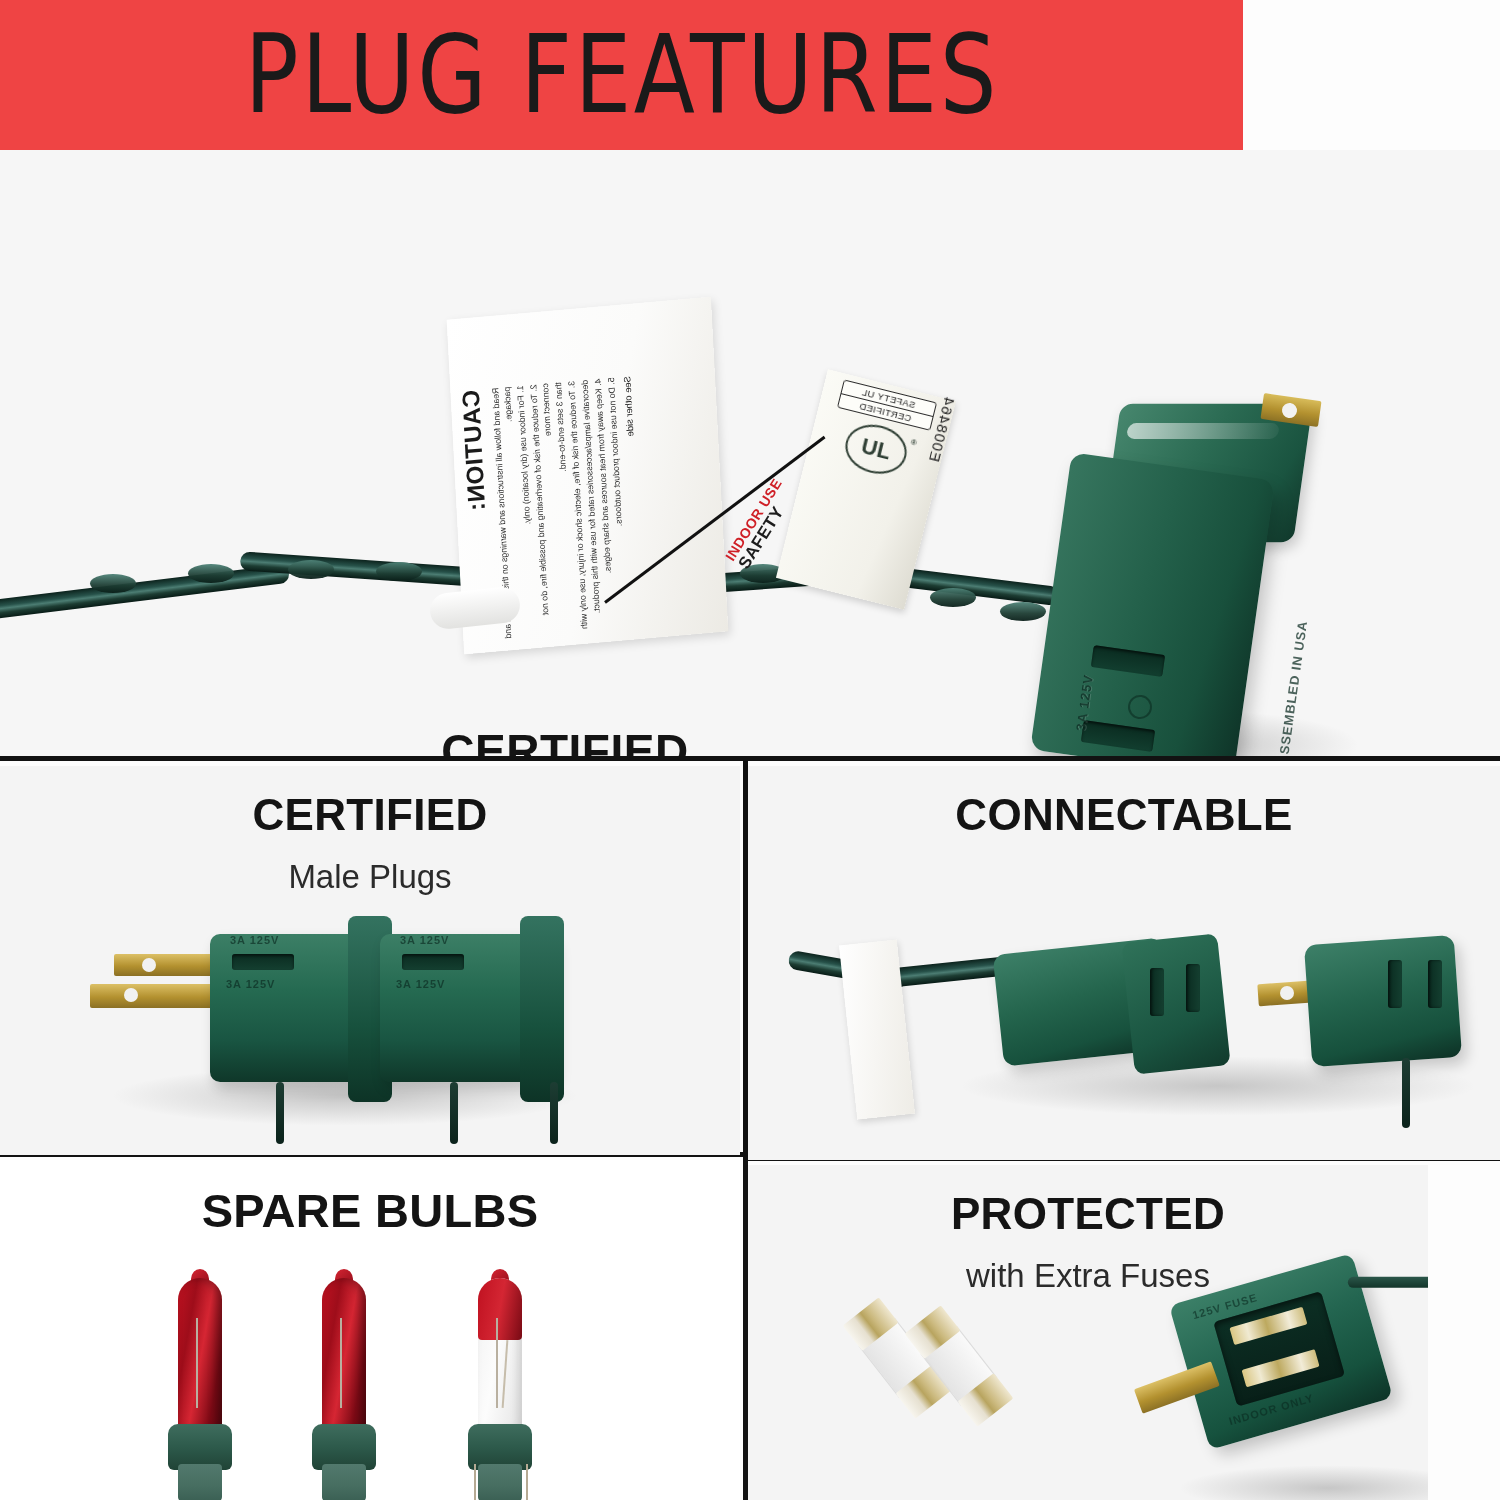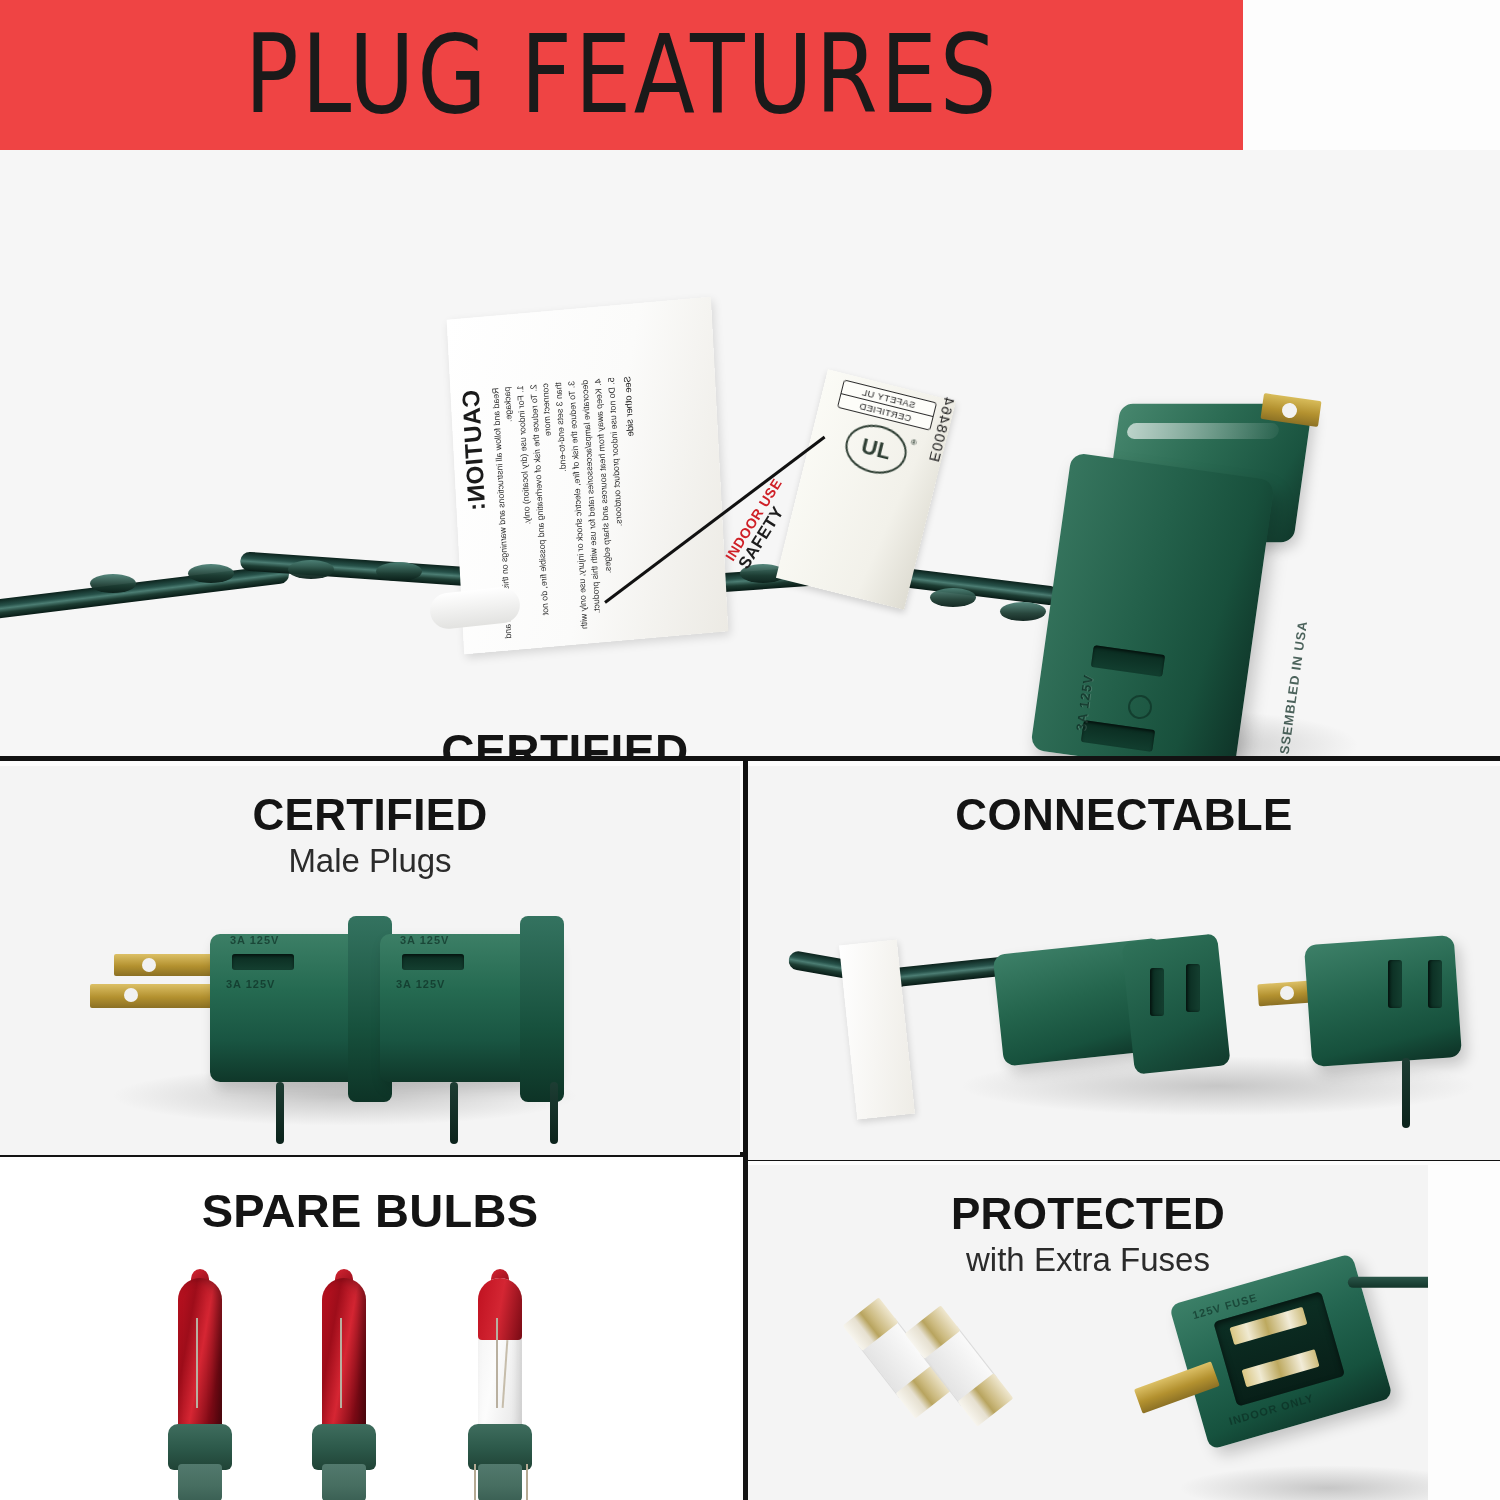--- a/index.html
+++ b/index.html
@@ -192,21 +192,21 @@
   }
   .hrule-r {
     position: absolute; left: 748px; top: 1157px; width: 752px; height: 4px; background: #121212;
   }
 
   .q-head { text-align: center; padding-top: 26px; }
   .q-title {
     font-size: 44px; font-weight: 700; color: #141414; letter-spacing: .3px; line-height: 1.05;
   }
   .q-sub {
-    font-size: 33px; font-weight: 300; color: #2b2b2b; margin-top: 4px;
+    font-size: 33px; font-weight: 300; color: #2b2b2b; margin-top: 20px;
   }
   .q-title-lg { font-size: 47px; }
 
   
   .stack-wrap { position: absolute; left: 80px; top: 140px; width: 560px; height: 250px; }
   .sp-body {
     position: absolute; top: 28px; width: 175px; height: 148px; border-radius: 10px;
     background: linear-gradient(180deg,#3c7f66 0%,#256a51 38%,#195542 72%,#0f3729 100%);
     box-shadow: 4px 7px 13px rgba(0,0,0,.18);
   }

